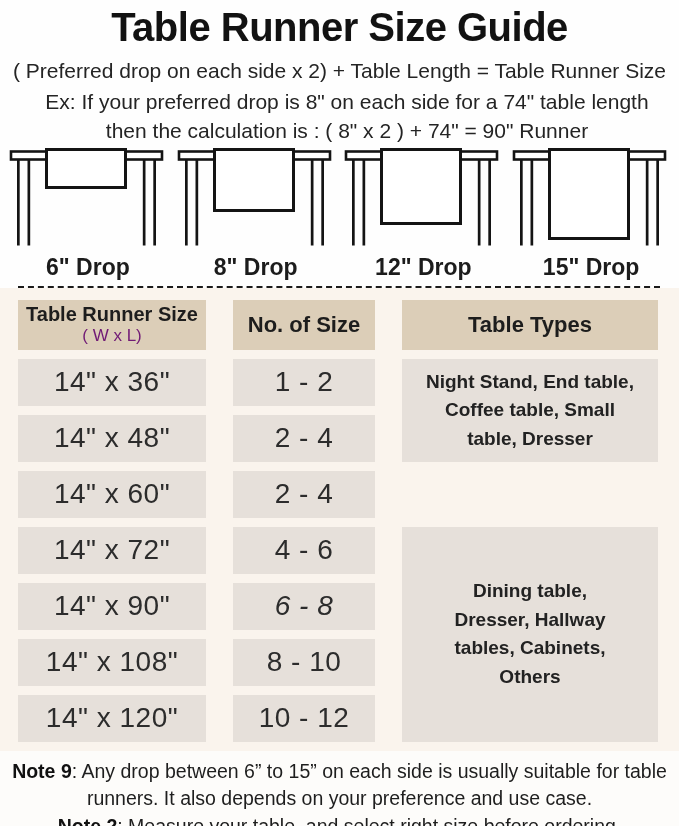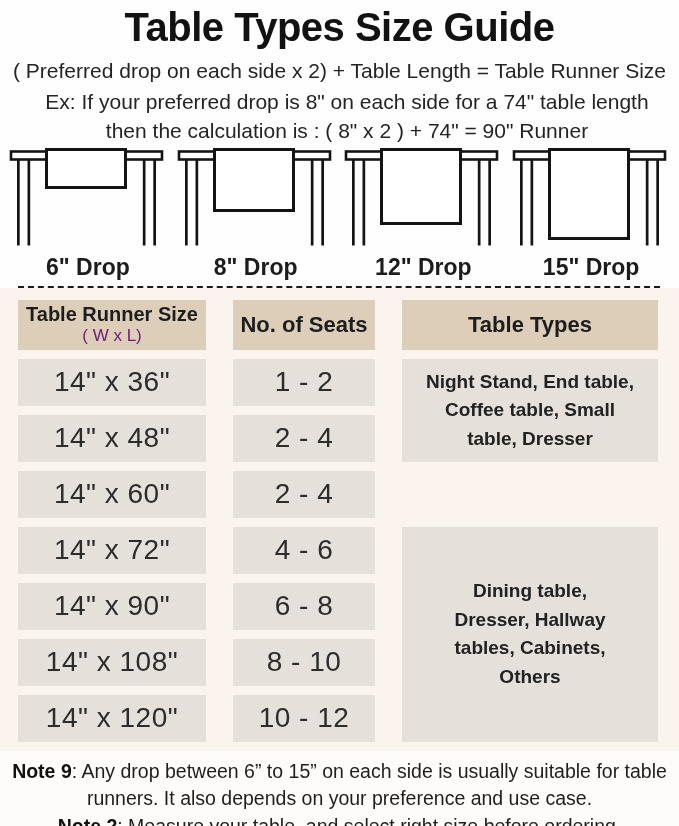--- a/index.html
+++ b/index.html
@@ -82,21 +82,21 @@
     color: #1e1e1e; line-height: 1.4; max-width: 676px; margin: 0 auto;
   }
   .note b { font-weight: 700; color: #111111; }
 </style>
 </head>
 <body>
 
 <div class="page">
 
   <div class="top-section">
-    <h1 class="page-title">Table Types Size Guide</h1>
+    <h1 class="page-title">Table Runner Size Guide</h1>
     <p class="formula-line">( Preferred drop on each side x 2) + Table Length = Table Runner Size</p>
     <div class="example-block">
       <p class="example-line">Ex: If your preferred drop is 8" on each side for a 74" table length</p>
       <p class="example-line">then the calculation is : ( 8" x 2 ) + 74" = 90" Runner</p>
     </div>
 
     <div class="illustrations" id="illustrations">
         <div class="illus-col">
           <svg viewBox="0 0 160 101" class="table-svg">
             <rect x="3" y="3.5" width="151" height="8" fill="#ffffff" stroke="#141414" stroke-width="2.6"></rect>
@@ -145,32 +145,32 @@
 
     <div class="dashed-divider"></div>
   </div>
 
   <div class="table-section">
     <div class="size-grid" id="size-grid">
       <div class="cell header-cell" style="grid-column:1;grid-row:1;">
         <span class="header-main">Table Runner Size</span>
         <span class="header-sub">( W x L)</span>
       </div>
-      <div class="cell header-cell header-single" style="grid-column:2;grid-row:1;">No. of Seats</div>
+      <div class="cell header-cell header-single" style="grid-column:2;grid-row:1;">No. of Size</div>
       <div class="cell header-cell header-single" style="grid-column:3;grid-row:1;">Table Types</div>
     <div class="cell data-cell size-cell" style="grid-area: 2 / 1 / 3;">14" x 36"</div>
         <div class="cell data-cell seats-cell" style="grid-area: 2 / 2 / 3;">1 - 2</div>
         <div class="cell data-cell size-cell" style="grid-area: 3 / 1 / 4;">14" x 48"</div>
         <div class="cell data-cell seats-cell" style="grid-area: 3 / 2 / 4;">2 - 4</div>
         <div class="cell data-cell size-cell" style="grid-area: 4 / 1 / 5;">14" x 60"</div>
         <div class="cell data-cell seats-cell" style="grid-area: 4 / 2 / 5;">2 - 4</div>
         <div class="cell data-cell size-cell" style="grid-area: 5 / 1 / 6;">14" x 72"</div>
         <div class="cell data-cell seats-cell" style="grid-area: 5 / 2 / 6; text-align: center;">4 - 6</div>
         <div class="cell data-cell size-cell" style="grid-area: 6 / 1 / 7;">14" x 90"</div>
-        <div class="cell data-cell seats-cell" style="grid-area: 6 / 2 / 7;">6 - 8</div>
+        <div class="cell data-cell seats-cell" style="grid-area: 6 / 2 / 7; font-style: italic;">6 - 8</div>
         <div class="cell data-cell size-cell" style="grid-area: 7 / 1 / 8;">14" x 108"</div>
         <div class="cell data-cell seats-cell" style="grid-area: 7 / 2 / 8;">8 - 10</div>
         <div class="cell data-cell size-cell" style="grid-area: 8 / 1 / 9;">14" x 120"</div>
         <div class="cell data-cell seats-cell" style="grid-area: 8 / 2 / 9;">10 - 12</div>
         <div class="cell data-cell type-cell" style="grid-area: 2 / 3 / 4;">Night Stand, End table,
 Coffee table, Small
 table, Dresser</div>
         <div class="cell data-cell type-cell" style="grid-area: 5 / 3 / 9;">Dining table,
 Dresser, Hallway
 tables, Cabinets,

